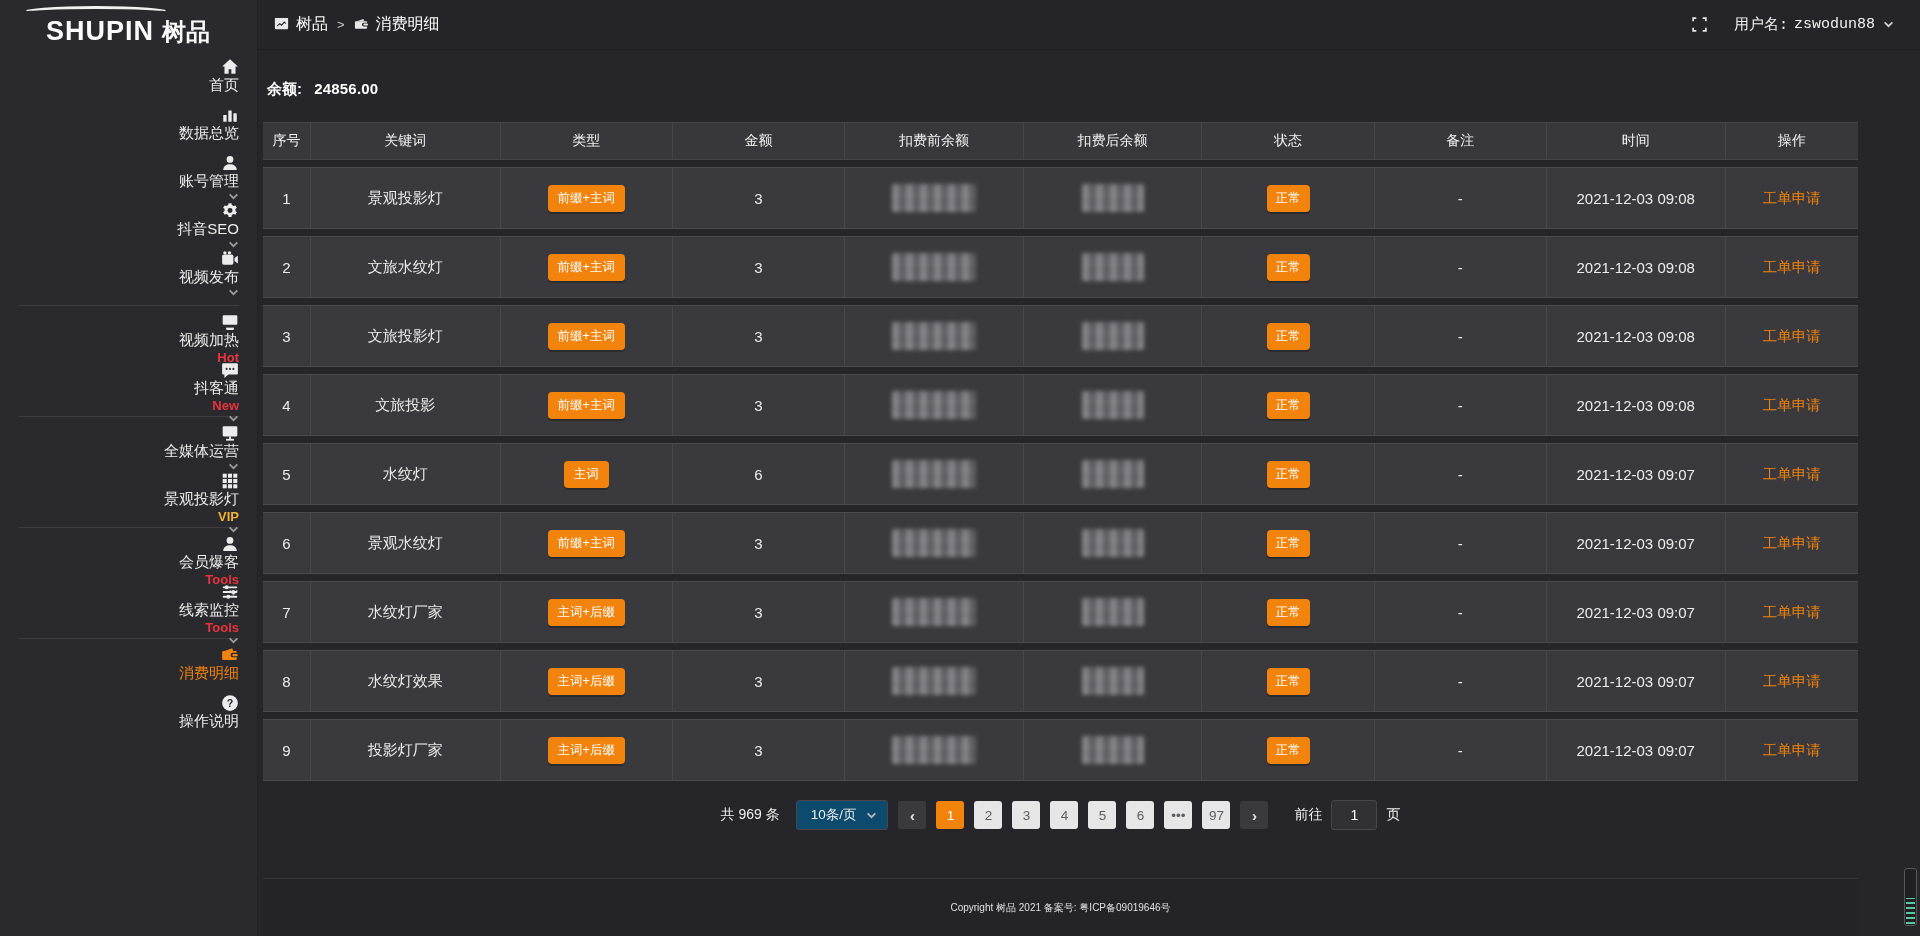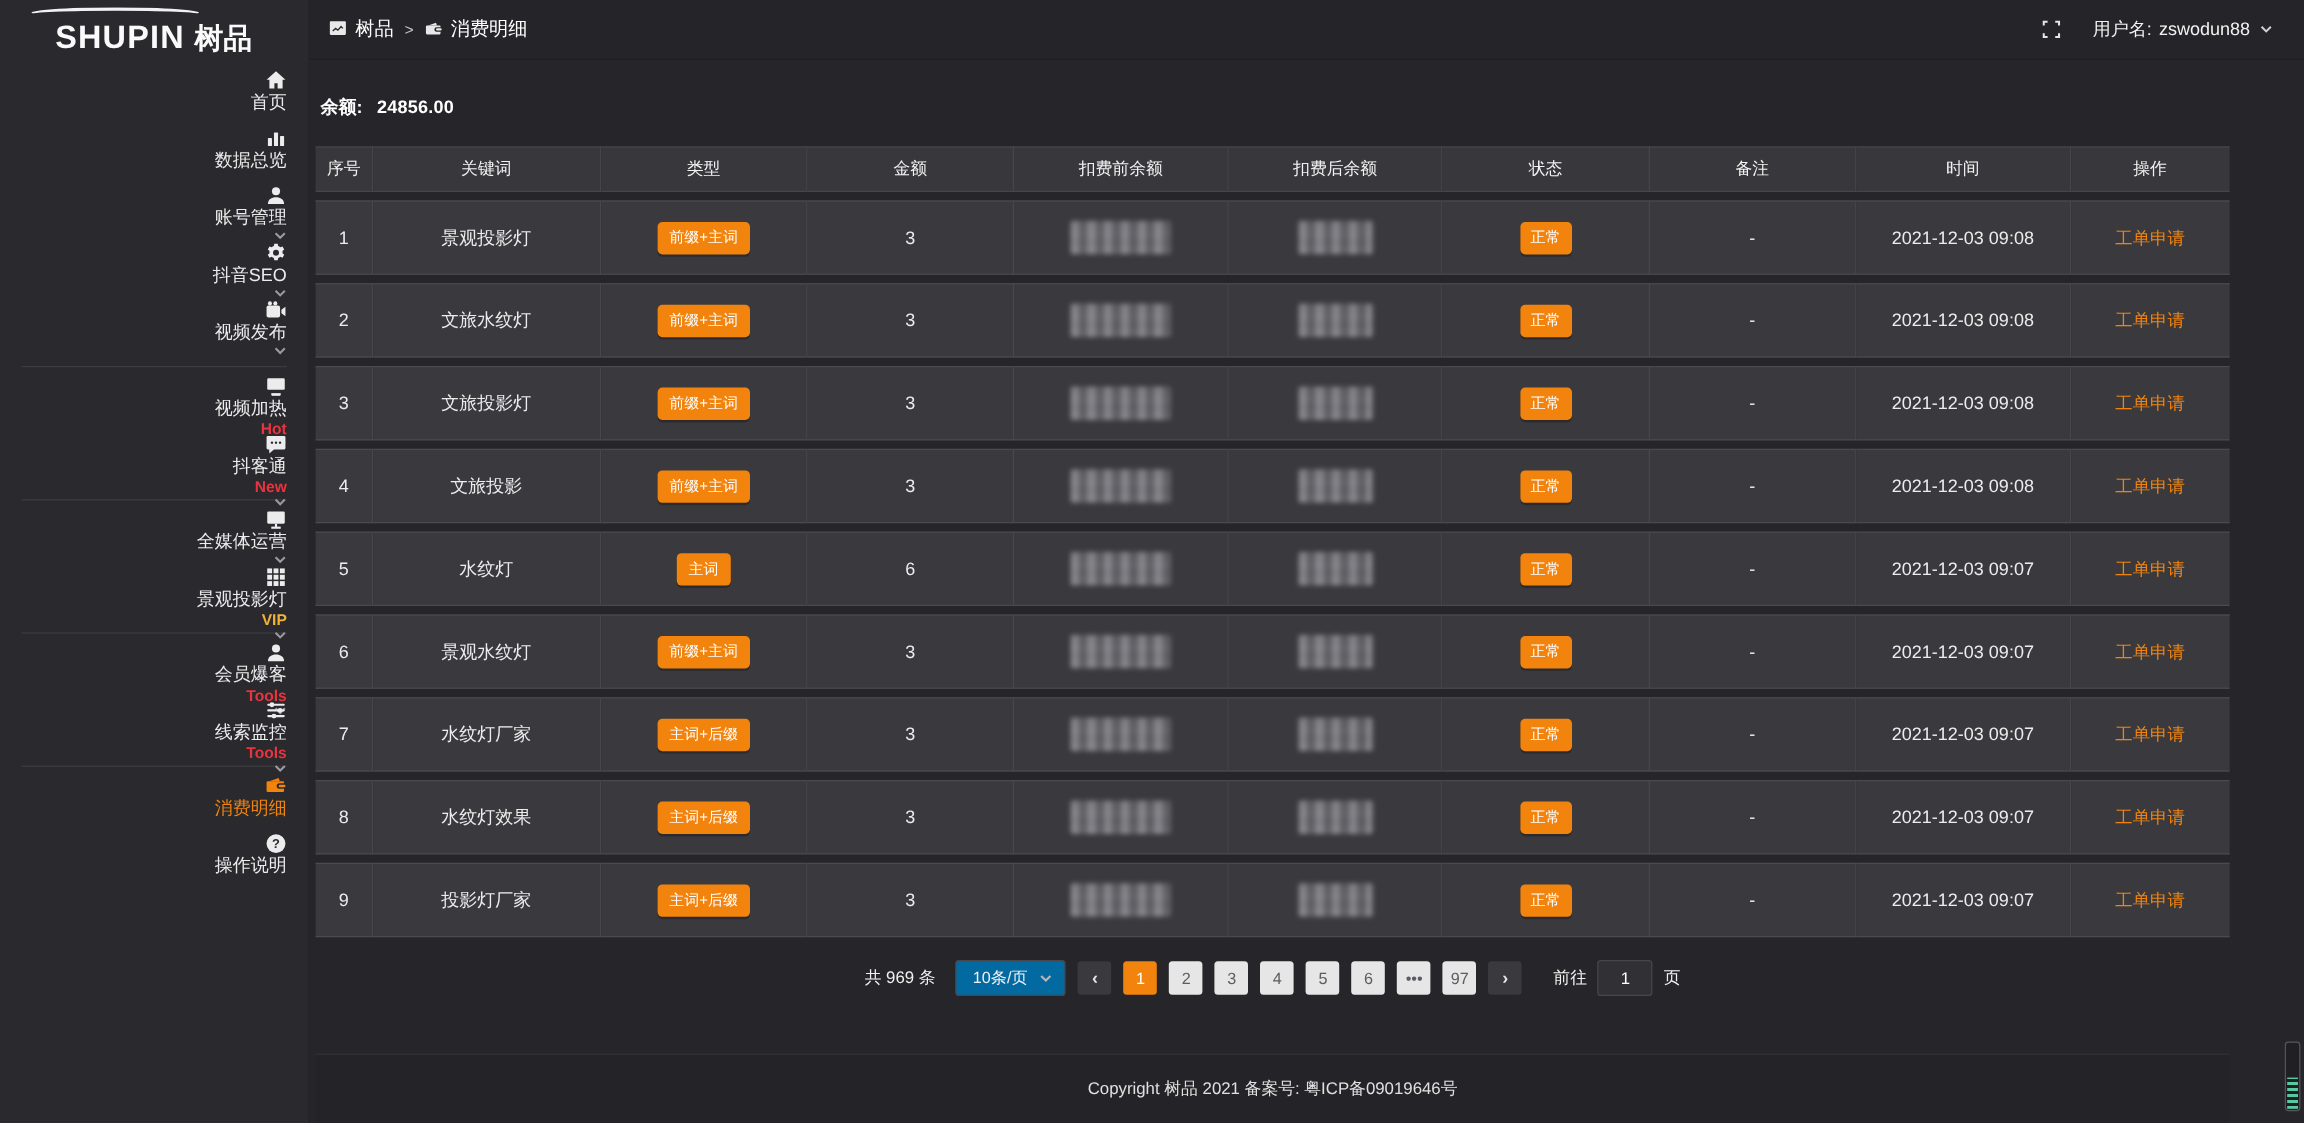--- a/index.html
+++ b/index.html
@@ -38,21 +38,21 @@
   .side-divider { border-top:1px solid #3d3d41; margin:7px 18px; }
 
   
   .right { flex:1; display:flex; flex-direction:column; min-width:0; }
   .topbar { height:50px; background:#252529; border-bottom:1px solid #202023;
     display:flex; align-items:center; justify-content:space-between; padding:0 26px 0 16px; }
   .crumbs { display:flex; align-items:center; gap:9px; font-size:16px; color:#fff; }
   .crumb { display:flex; align-items:center; gap:7px; cursor:pointer; }
   .crumb svg { width:15px; height:15px; fill:#e8e8e8; }
   .crumb-sep { color:#c9c9cd; font-size:13px; }
-  .top-right { display:flex; align-items:center; gap:26px; }
+  .top-right { display:flex; align-items:center; gap:26px;font-family:Liberation Mono, monospace; }
   .fs-icon { display:inline-flex; cursor:pointer; color:#e6e6e6; }
   .fs-icon svg { width:17px; height:17px; stroke:currentColor; fill:none; stroke-width:1.6; }
   .user-menu { display:flex; align-items:center; gap:6px; color:#f2f2f2; font-size:15px; cursor:pointer; }
   .user-menu .chev { margin-left:2px; color:#cfcfd4; }
 
   
   .main { flex:1; padding:0 62px 0 5px; display:flex; flex-direction:column; }
   .balance { margin:30px 0 0 4px; font-size:15px; color:#fff; }
   .balance b { font-weight:700; }
   .balance .val { font-weight:700; margin-left:8px; letter-spacing:.2px; }
@@ -72,35 +72,35 @@
     background:
       repeating-linear-gradient(90deg, rgba(160,160,166,.8) 0 7px, rgba(104,104,110,.8) 7px 14px),
       repeating-linear-gradient(0deg, #7a7a80 0 7px, #5a5a60 7px 14px); }
   .masked.pre { width:84px; }
   .masked.post { width:62px; }
   .action-link { color:#f2830d; cursor:pointer; font-size:14.5px; }
 
   
   .pager { margin-top:12px; display:flex; align-items:center; justify-content:center; gap:10px; }
   .pager-total { color:#f0f0f0; font-size:14px; margin-right:6px; }
-  .size-select { background:#0369a1; color:#f0f0f0; border:1px solid #47474b; border-radius:3px;
+  .size-select { background:#0c4a6e; color:#f0f0f0; border:1px solid #47474b; border-radius:3px;
     height:30px; padding:0 10px 0 14px; display:flex; align-items:center; gap:10px;
     font-size:13.5px; cursor:pointer; }
   .size-select .chev { color:#b7b7bc; }
   .pg-btn { min-width:28px; height:28px; border:none; border-radius:3px; background:#e6e6e6;
     color:#5c5c62; font-size:13.5px; font-family:inherit; cursor:pointer; padding:0 4px; }
   .pg-btn.arrow { background:#3a3a3e; color:#e4e4e8; font-size:15px; font-weight:700; }
   .pg-btn.active { background:#f2830d; color:#fff; }
   .goto { display:flex; align-items:center; gap:9px; margin-left:16px; color:#f0f0f0; font-size:14px; }
   .goto input { width:46px; height:30px; background:#313135; border:1px solid #47474b;
     border-radius:3px; color:#fff; text-align:center; font-size:14px; font-family:inherit; }
 
   
   .footer { margin-top:auto; height:58px; background:#242428; border-top:1px solid #333338;
-    display:flex; align-items:center; justify-content:center; color:#e0e0e0; font-size:14px; }
+    display:flex; align-items:center; justify-content:center; color:#e0e0e0; font-size:10px; }
 
   
   .scroll-indicator { position:absolute; right:3px; bottom:10px; width:13px; height:58px;
     background:#202024; border:1px solid #55555c; border-radius:3px; display:flex;
     flex-direction:column; justify-content:flex-end; overflow:hidden; }
   .scroll-indicator .stripes { height:26px;
     background:repeating-linear-gradient(0deg, #57c9a0 0 2px, #202024 2px 5px); margin:1px; }
 </style>
 </head>
 <body>

